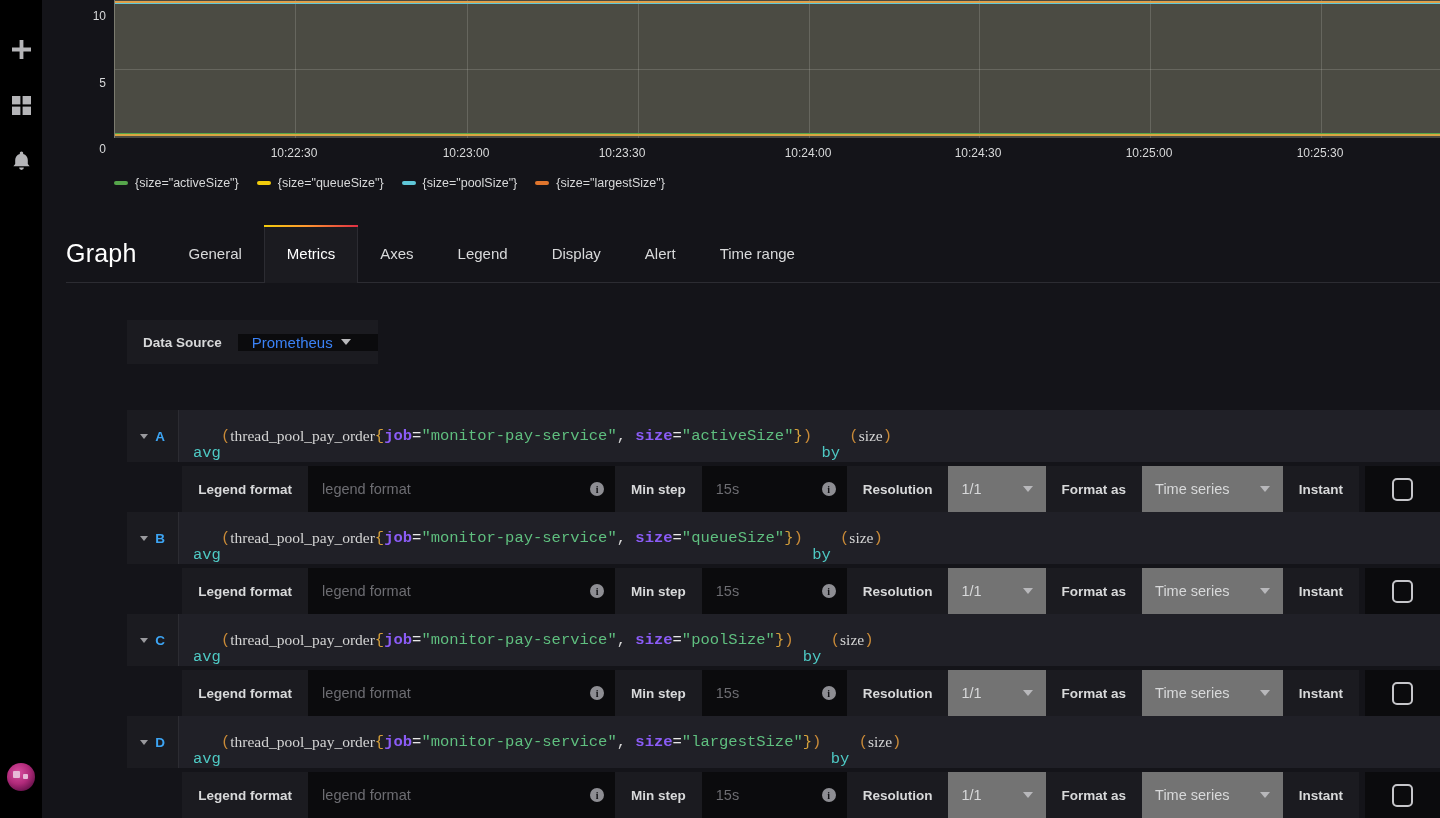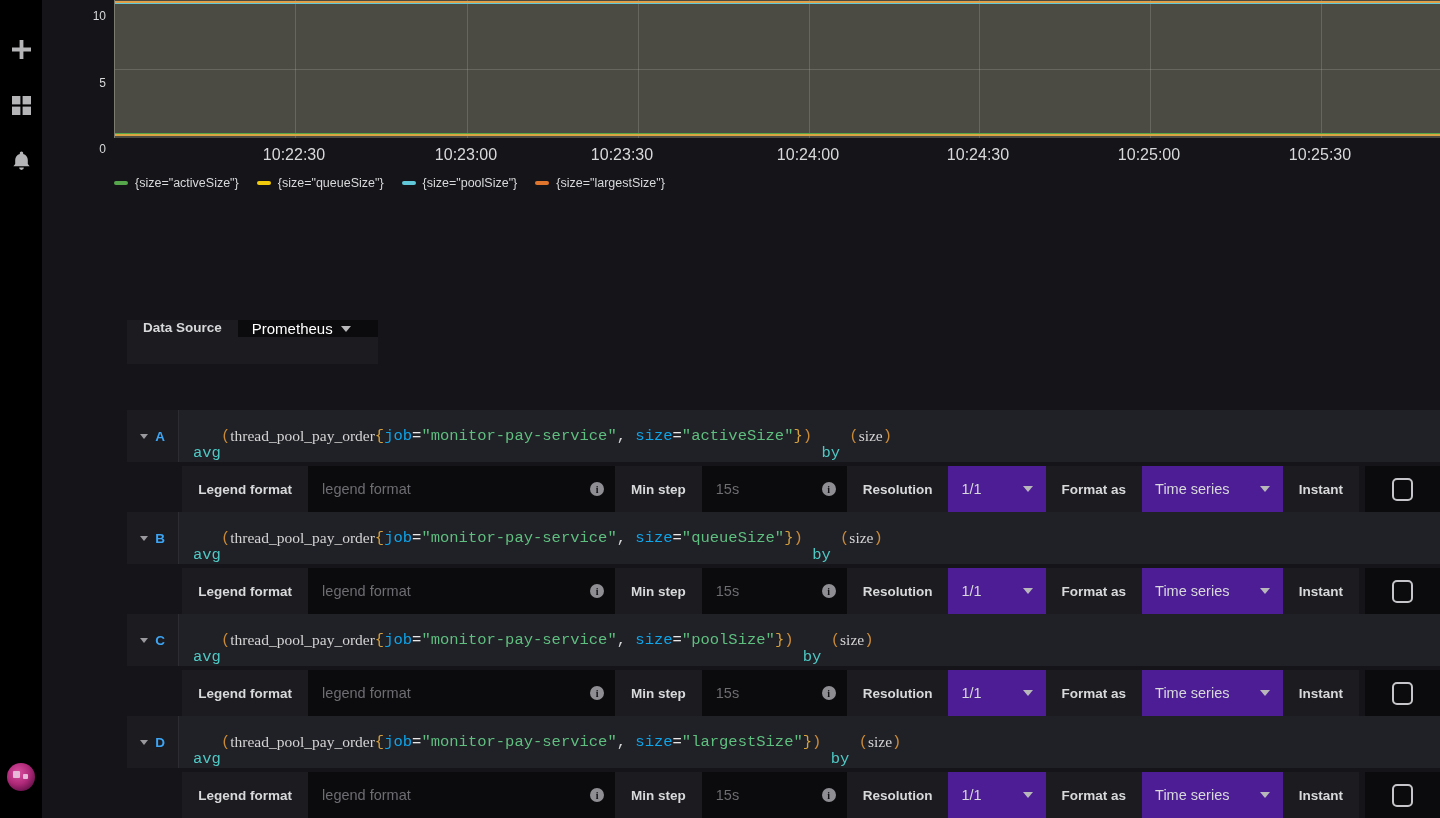--- a/index.html
+++ b/index.html
@@ -68,21 +68,21 @@
   }
   .grid-h {
     position: absolute; left: 0; right: 0; height: 1px;
     background: rgba(200,200,190,0.22);
   }
   .series-line {
     position: absolute; left: 0; right: 0; height: 2px;
   }
   .x-axis { position: absolute; left: 50px; right: 0; top: 140px; height: 26px; }
   .x-tick {
-    position: absolute; top: 6px; font-size: 16px; color: #d8d9da;
+    position: absolute; top: 6px; font-size: 12px; color: #d8d9da;
     transform: translateX(-50%); white-space: nowrap;
   }
   .legend-row {
     position: absolute; left: 72px; top: 172px; height: 22px;
     display: flex; align-items: center; gap: 18px;
   }
   .legend-item { display: flex; align-items: center; gap: 7px; }
   .legend-swatch { width: 14px; height: 4px; border-radius: 2px; display: block; }
   .legend-label { font-size: 12.5px; color: #d8d9da; white-space: nowrap; }
 
@@ -118,31 +118,31 @@
     background: linear-gradient(to right, #f2cc0c 0%, #ff9830 45%, #e02f44 100%);
   }
   .tab.active::after {
     content: ""; position: absolute; left: 0; right: 0; bottom: -1px; height: 1px;
     background: #1b1b20;
   }
 
   
   .ds-row {
     position: absolute; left: 85px; top: 115px;
-    height: 44px; display: flex; align-items: flex-start;
+    height: 44px; display: flex; align-items: center;
     background: #1b1b20;
   }
   .ds-label {
     display: flex; align-items: center; padding: 0 16px;
     font-size: 13.5px; font-weight: bold; color: #d8d9da;
     background: #1b1b20;
   }
   .ds-select {
     display: flex; align-items: center; gap: 8px; padding: 0 14px;
-    background: #0b0b0d; font-size: 15px; color: #ffffff; cursor: pointer;
+    background: #0b0b0d; font-size: 15px; color: #3b82f6; cursor: pointer;
     min-width: 140px;
   }
   .caret {
     width: 0; height: 0; border-left: 5px solid transparent;
     border-right: 5px solid transparent; border-top: 6px solid #b8b8bb;
     display: block;
   }
 
   
   .queries { position: absolute; left: 85px; top: 205px; right: 0; }
@@ -160,21 +160,21 @@
   .qletter-text { font-size: 13.5px; font-weight: bold; color: #3da5f4; }
   .qtext {
     flex: 1; background: #202027; display: flex; align-items: center;
     padding: 0 14px; font-family: "Liberation Mono", monospace;
     font-size: 15.5px; white-space: nowrap; overflow: hidden; cursor: text;
   }
   .qtext .tok-fn { color: #4ec9c4; margin-top: 34px; }
   .qtext .tok-paren { color: #c98a38; }
   .qtext .tok-ident { color: #d4d4d4; font-family: Liberation Serif, serif; }
   .qtext .tok-brace { color: #d7a13b; }
-  .qtext .tok-label { color: #0ea5e9; }
+  .qtext .tok-label { color: #8b5cf6; font-weight: bold; }
   .qtext .tok-op { color: #e8e8e8; }
   .qtext .tok-str { color: #5fbf7f; }
   .qtext .tok-punct { color: #d4d4d4; }
 
   .qopts { display: flex; align-items: stretch; height: 46px; margin-top: 4px; }
   .opt-label {
     display: flex; align-items: center; padding: 0 16px;
     font-size: 13.5px; font-weight: bold; color: #d8d9da;
     background: #1b1b20; white-space: nowrap;
   }
@@ -187,21 +187,21 @@
   .opt-input.w-step { width: 146px; }
   .info-icon {
     position: absolute; right: 11px; top: 50%; transform: translateY(-50%);
     width: 14px; height: 14px; border-radius: 50%; background: #8e8e93;
     color: #111114; font-size: 10px; font-weight: bold;
     display: flex; align-items: center; justify-content: center;
     font-family: "Liberation Serif", serif; cursor: pointer;
   }
   .opt-select {
     display: flex; align-items: center; justify-content: space-between;
-    gap: 14px; background: #4c1d95; padding: 0 13px;
+    gap: 14px; background: #737373; padding: 0 13px;
     font-size: 14.5px; color: #d8d9da; cursor: pointer;
   }
   .opt-select.w-res { width: 98px; }
   .opt-select.w-fmt { width: 142px; }
   .opt-gap { width: 6px; }
   .opt-check-wrap {
     display: flex; align-items: center; justify-content: center;
     width: 76px; background: #0b0b0d; cursor: pointer;
   }
   .checkbox {
@@ -289,20 +289,30 @@
     </div>
     <div class="legend-item">
       <span class="legend-swatch" style="background:#e0752d"></span>
       <span class="legend-label">{size="largestSize"}</span>
     </div>
   </div>
 </div>
 
 <div class="editor">
 
+  <div class="tabbar">
+    <div class="panel-title">Graph</div>
+    <div class="tab">General</div>
+    <div class="tab active">Metrics</div>
+    <div class="tab">Axes</div>
+    <div class="tab">Legend</div>
+    <div class="tab">Display</div>
+    <div class="tab">Alert</div>
+    <div class="tab">Time range</div>
+  </div>
 
   <div class="ds-row">
     <div class="ds-label">Data Source</div>
     <div class="ds-select">
       <span>Prometheus</span>
       <span class="caret"></span>
     </div>
   </div>
 
   <div class="queries">

